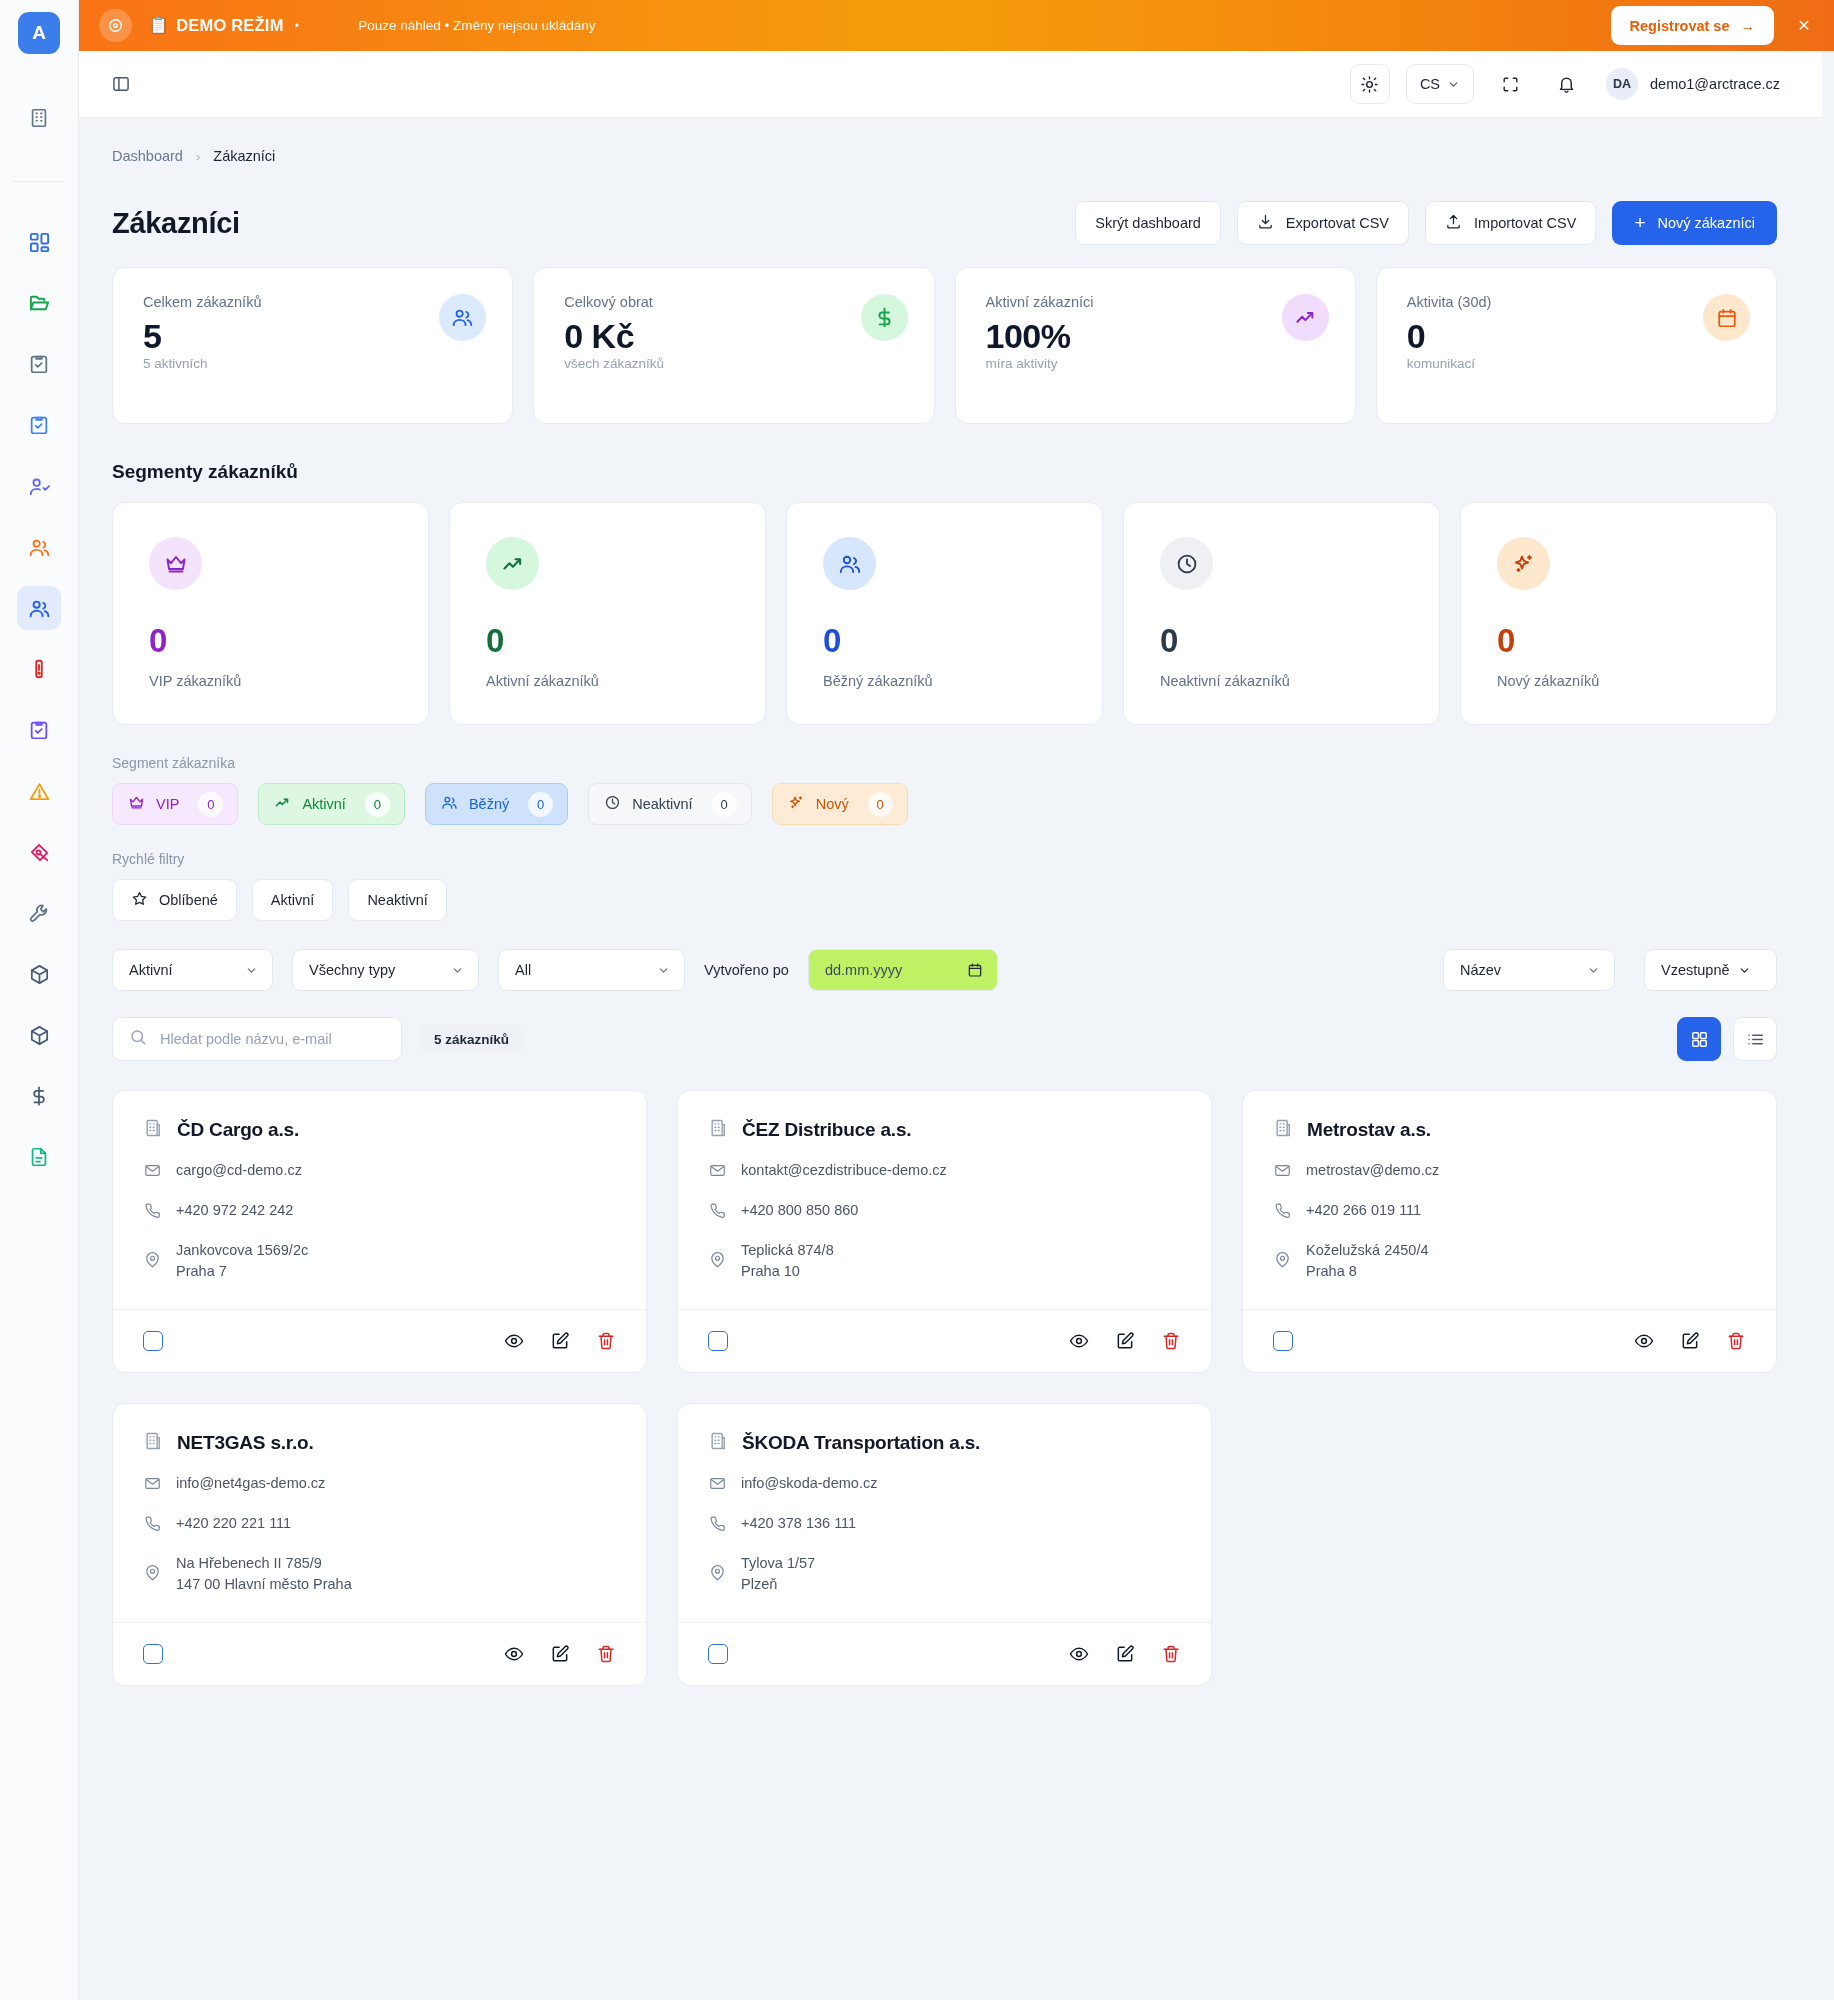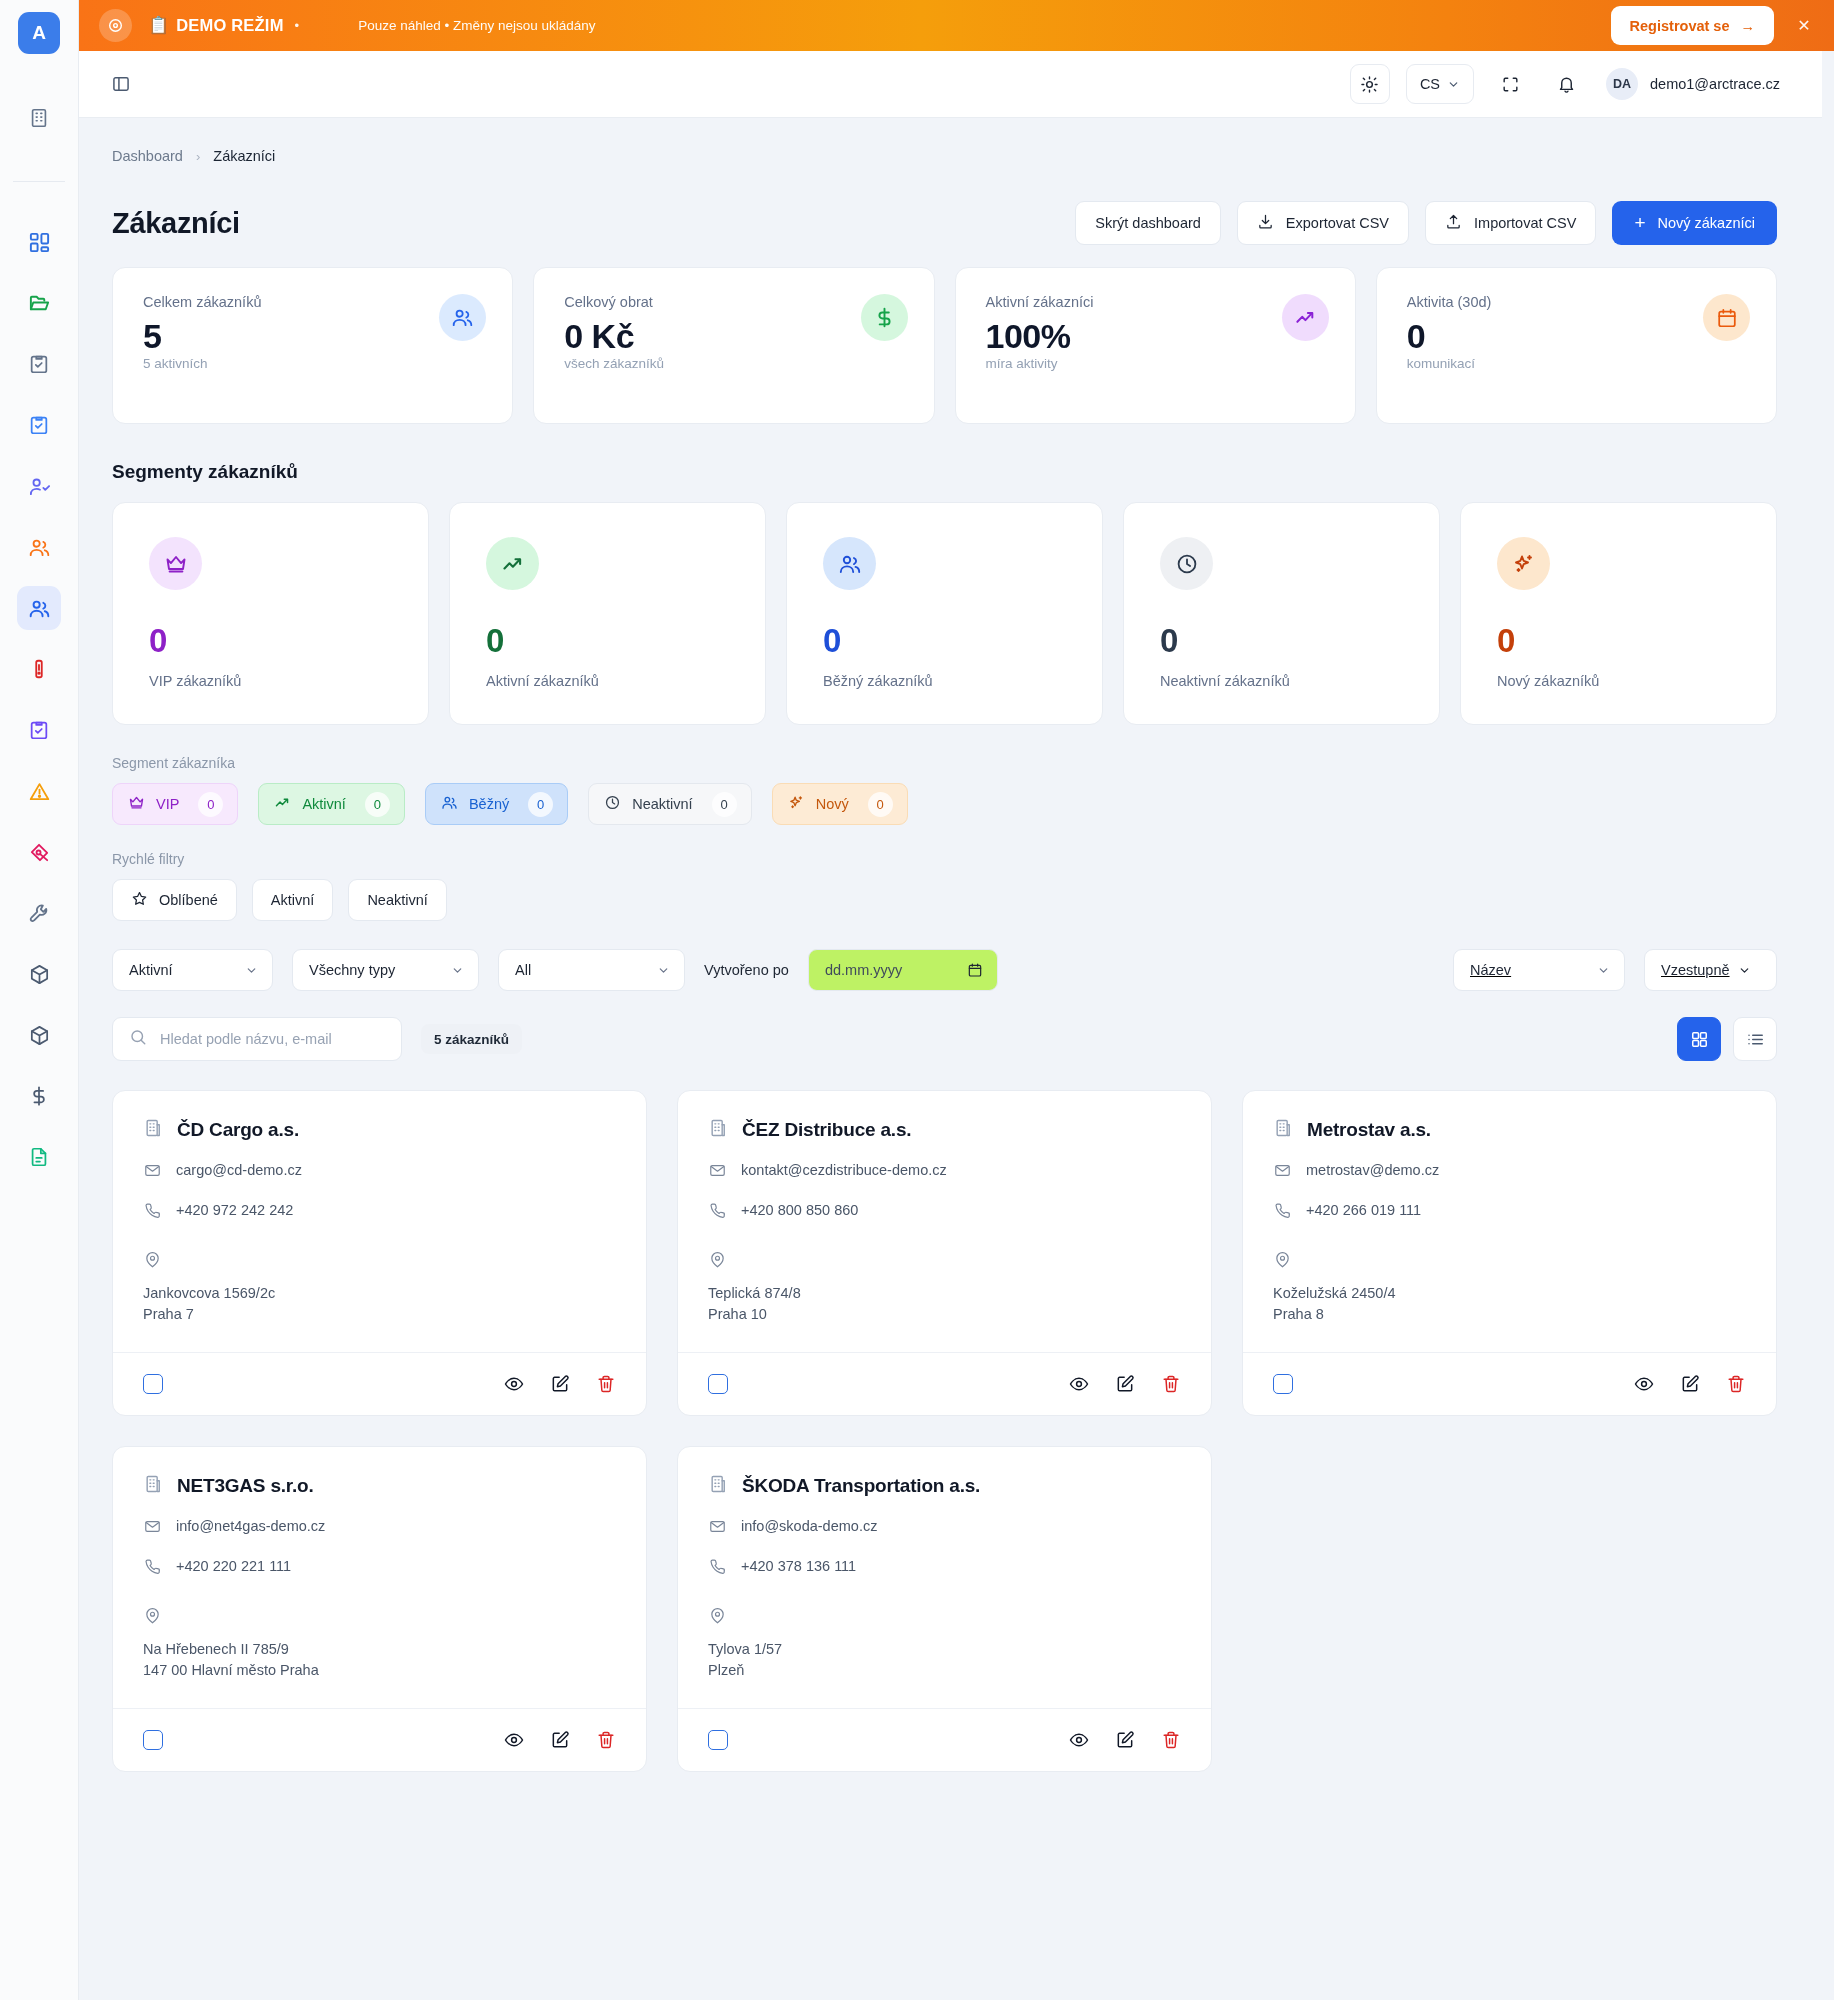--- a/index.html
+++ b/index.html
@@ -187,21 +187,21 @@
   .sel.w2 { width: 187px; }
   .sel.w3 { width: 187px; }
   .sel.w4 { width: 172px; }
   .fil-lbl { font-size: 14.5px; color: #1d2533; }
   .date-in {
     height: 42px; width: 190px; border-radius: 9px; border: 1px solid #e4e9f0;
     background: #bef264; display: flex; align-items: center; padding: 0 14px 0 16px;
     font-size: 14.5px; color: #404b5c; cursor: pointer;
   }
   .date-in span { flex: 1; }
-  .fil-right { margin-left: auto; display: flex; gap: 19px; text-decoration: underline; }
+  .fil-right { margin-left: auto; display: flex; gap: 29px; }
   .sel.sortdir { width: 133px; gap: 8px; }
   .sel.sortdir span { flex: none; }
 
   
   .srch-row { display: flex; align-items: center; gap: 19px; margin: 26px 57px 0 33px; }
   .srch {
     width: 290px; height: 44px; border-radius: 9px; border: 1px solid #e4e9f0;
     background: #fff; display: flex; align-items: center; gap: 13px; padding: 0 16px;
   }
   .srch input {
@@ -226,21 +226,21 @@
     display: grid; grid-template-columns: repeat(3, 1fr); gap: 30px;
     margin: 29px 57px 0 33px;
   }
   .cust {
     background: #fff; border: 1px solid #e8ecf2; border-radius: 13px; overflow: hidden;
   }
   .cust-top { padding: 27px 30px 26px 30px; }
   .cust-name-row { display: flex; align-items: center; gap: 14px; }
   .cust-name { font-size: 19px; font-weight: 700; color: #111827; letter-spacing: -.2px; }
   .cust-line { display: flex; align-items: center; gap: 15px; margin-top: 18px; }
-  .cust-line.addr { align-items: flex-start; flex-direction: column; }
+  .cust-line.addr { align-items: flex-start; }
   .cust-txt { font-size: 14.5px; color: #4a5668; line-height: 1.5; }
   .cust-ico { flex: none; display: flex; align-items: center; justify-content: center; width: 18px; }
   .cust-ico.addr { margin-top: 11px; }
   .cust-foot {
     border-top: 1px solid #edf0f5; height: 63px; display: flex; align-items: center;
     padding: 0 30px;
   }
   .cbox {
     width: 20px; height: 20px; border: 1.6px solid #2f6fe0; border-radius: 5px; cursor: pointer;
   }

